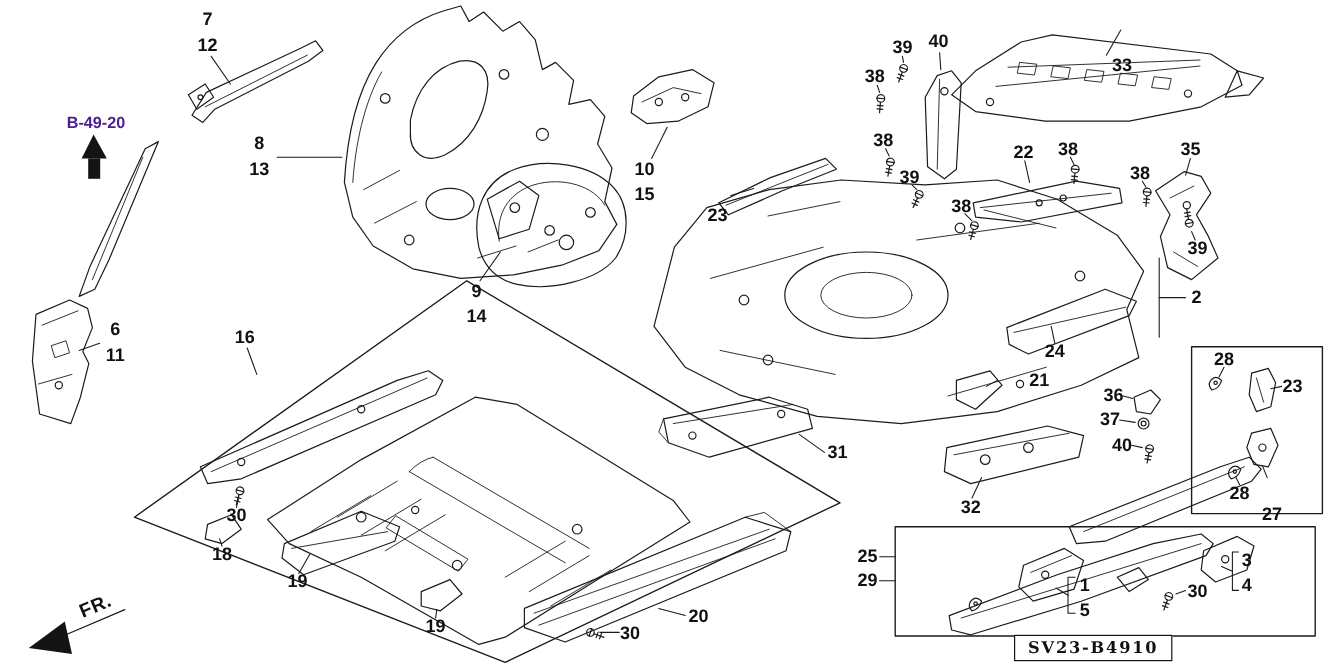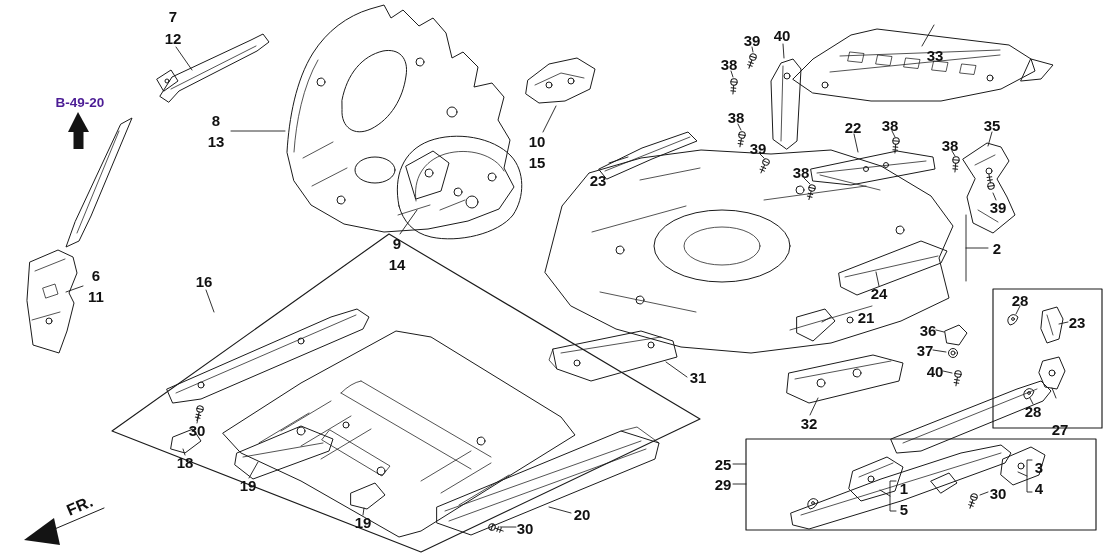--- a/index.html
+++ b/index.html
@@ -388,14 +388,17 @@
       <div class="callout" style="left: 1039px; top: 488px;">4</div>
     </div>
 
   
   <div class="refcode">B-49-20</div>
 
   
   <div class="frlabel">FR.</div>
 
   
+  <div class="codebox">
+    <span>SV23-B4910</span>
+  </div>
 
 </div>
 
 </body></html>

